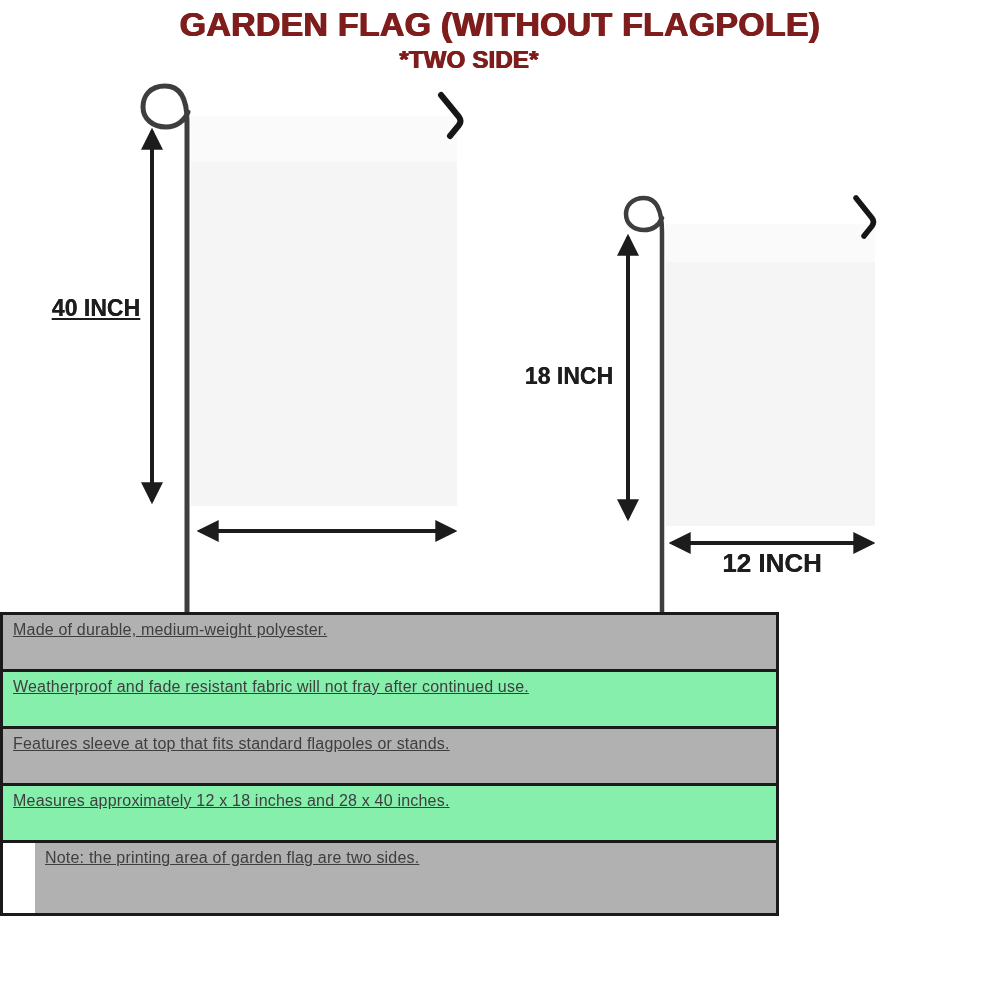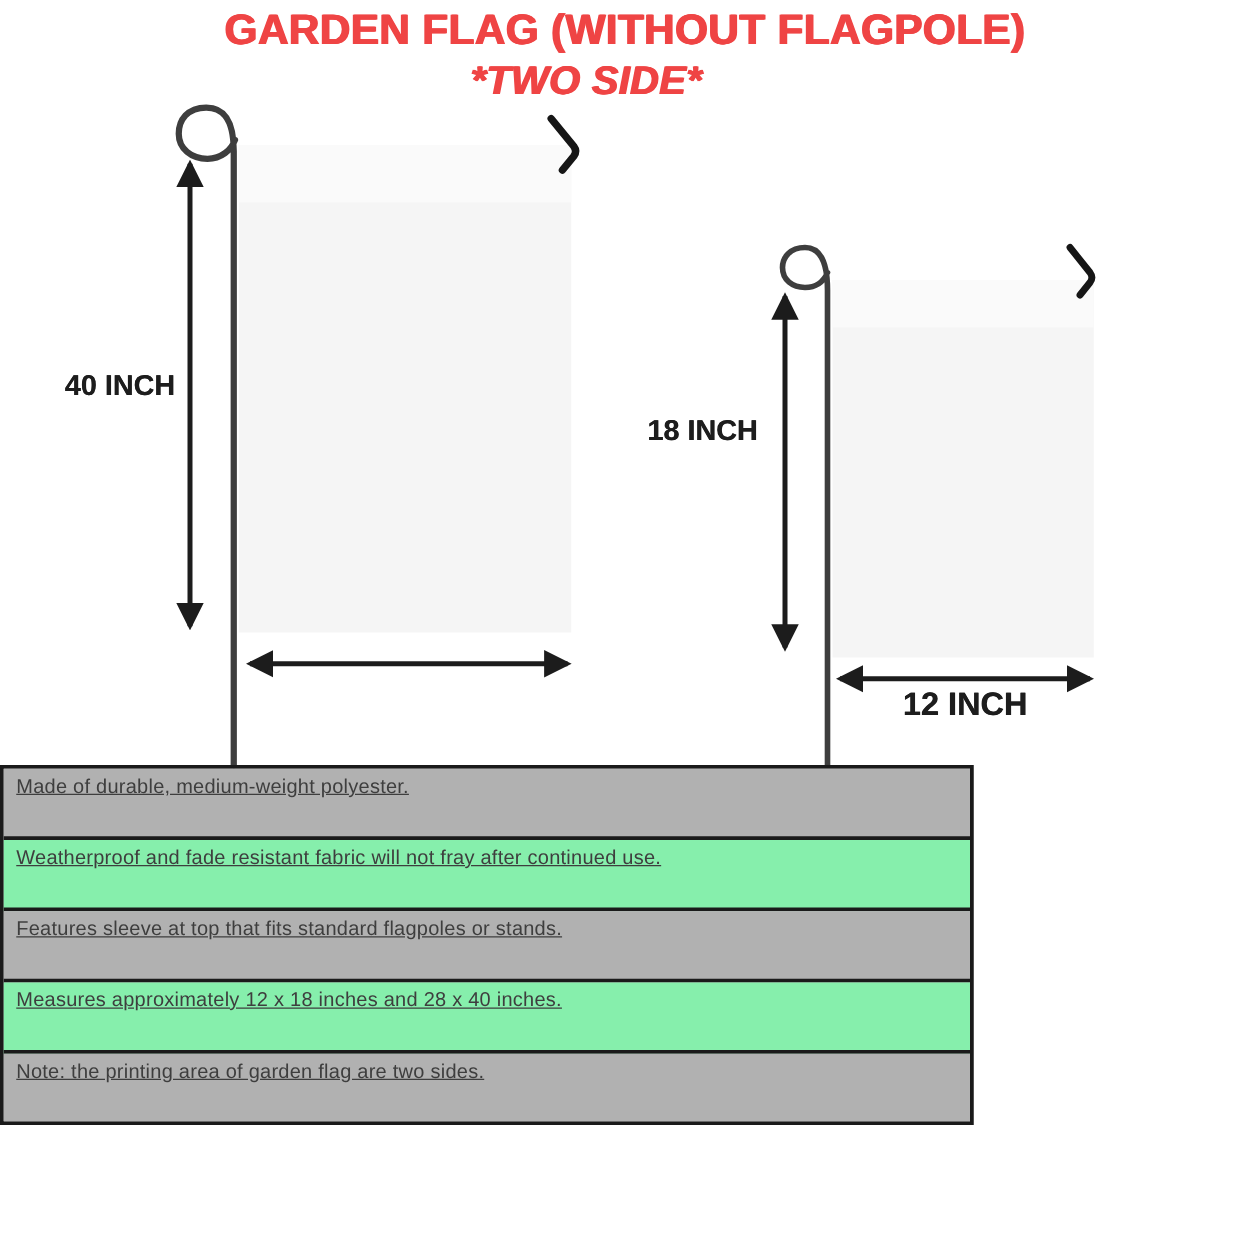--- a/index.html
+++ b/index.html
@@ -16,47 +16,47 @@
     overflow: hidden;
   }
 
   
   .title-block {
     position: absolute;
     top: 4px;
     left: 0;
     width: 1000px;
     text-align: center;
-    color: #ef4444;
+    color: #7f1d1d;
     font-weight: 700;
     line-height: 1.22;
     letter-spacing: 0.2px;
     
     text-shadow: 0.6px 0 0 currentColor, -0.6px 0 0 currentColor;
   }
   .title-line-1 { font-size: 34px; }
-  .title-line-2 { font-size: 32px; margin-right: 62px; font-style: italic; }
+  .title-line-2 { font-size: 24px; margin-right: 62px; }
 
   
   svg.art {
     position: absolute;
     top: 0;
     left: 0;
   }
 
   
   .dim {
     position: absolute;
     font-weight: 700;
     color: #1d1d1d;
     white-space: nowrap;
     text-shadow: 0.3px 0 0 currentColor;
   }
-  .dim-40 { left: 38px;  top: 295px; width: 102px; text-align: right;  font-size: 23px; }
-  .dim-18 { left: 511px; top: 331px; width: 102px; text-align: center;  font-size: 23px; }
+  .dim-40 { left: 38px;  top: 295px; width: 102px; text-align: right;  font-size: 23px; text-decoration: underline; }
+  .dim-18 { left: 511px; top: 363px; width: 102px; text-align: right;  font-size: 23px; }
   .dim-28 { left: 220px; top: 533px; width: 200px; text-align: center; font-size: 26px; }
   .dim-12 { left: 668px; top: 548px; width: 208px; text-align: center; font-size: 26px; }
 
   
   .features {
     position: absolute;
     top: 612px;
     left: 0;
     width: 779px;
     border: 3px solid #1a1a1a;
@@ -65,21 +65,21 @@
   .feature-row {
     box-sizing: border-box;
     height: 57px;
     border-bottom: 3px solid #1a1a1a;
     padding: 6px 24px 0 10px;
     font-size: 16px;
     color: #3e3e3e;
     letter-spacing: 0.2px;
     text-decoration: underline;
   }
-  .feature-row:last-child { height: 54px; border-bottom: none; }
+  .feature-row:last-child { height: 70px; border-bottom: none; margin-left: 32px; }
   .feature-row.gray  { background: #b1b1b1; }
   .feature-row.white { background: #86efac; }
 </style>
 </head>
 <body>
 
 <div class="canvas">
 
   <header class="title-block">
     <div class="title-line-1">GARDEN FLAG (WITHOUT FLAGPOLE)</div>

